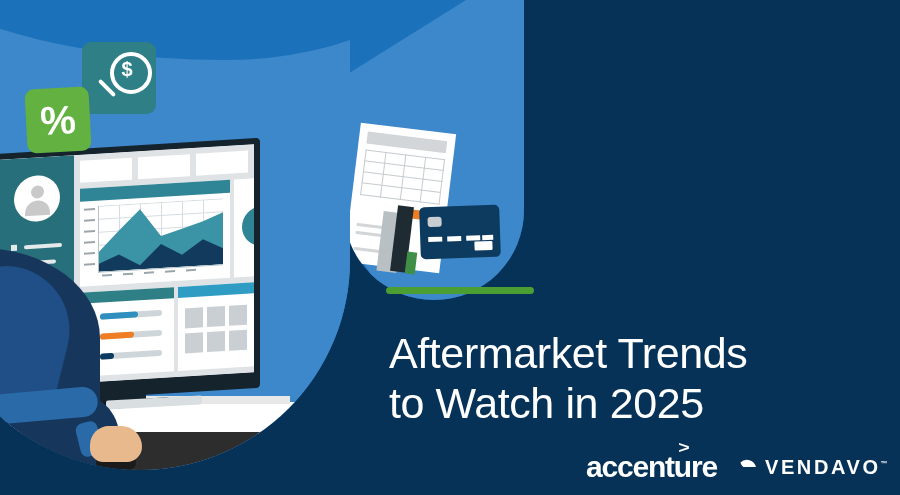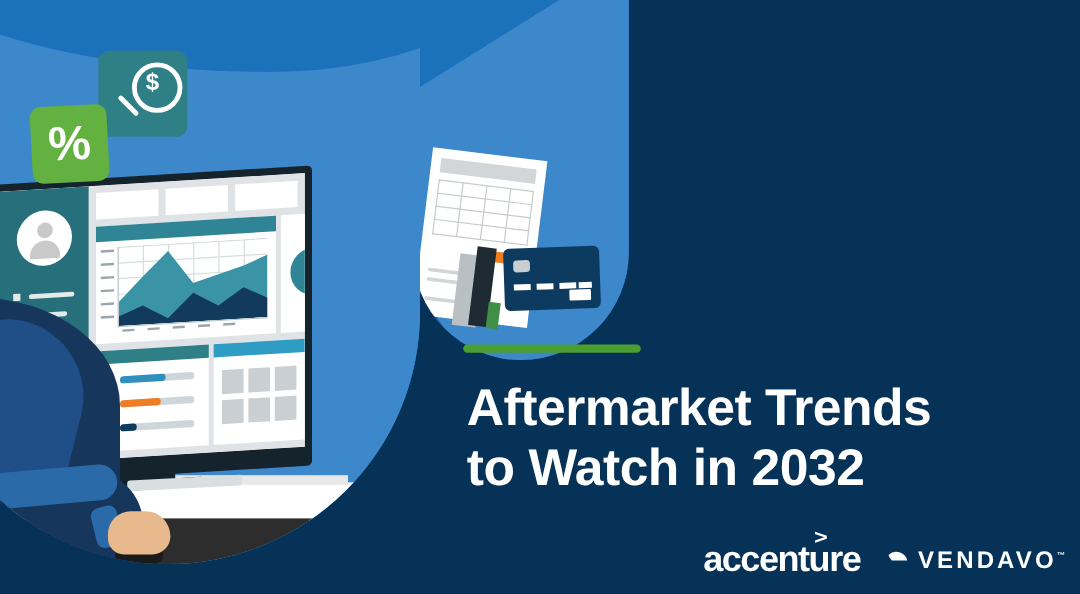--- a/index.html
+++ b/index.html
@@ -137,22 +137,22 @@
     position:absolute;left:76px;top:206px;width:80px;height:52px;
     background:#0d3a5f;border-radius:5px;transform:rotate(-2deg);
   }
   .card-chip{position:absolute;left:8px;top:10px;width:14px;height:10px;background:#c8ced2;border-radius:3px;}
   .card-dash{position:absolute;height:5px;background:#ffffff;}
   .card-box{position:absolute;left:54px;top:36px;width:18px;height:9px;background:#ffffff;border-radius:1px;}
 
   
   .accent-bar{position:absolute;left:386px;top:287px;width:148px;height:7px;background:#4a9e32;border-radius:4px;}
   .headline{
-    position:absolute;left:389px;top:316px;width:470px;
-    color:#ffffff;font-size:43px;font-weight:bold;line-height:1.16;
+    position:absolute;left:389px;top:329px;width:470px;
+    color:#ffffff;font-size:43px;font-weight:normal;line-height:1.16;
     letter-spacing:-0.4px;
   }
   .headline .l2{display:block;}
 
   .logos{position:absolute;left:586px;top:452px;display:flex;align-items:center;gap:20px;}
   .acc-logo{position:relative;color:#ffffff;font-size:30px;font-weight:bold;letter-spacing:-1.2px;line-height:1;}
   .acc-arrow{
     position:absolute;right:29px;top:-13px;color:#ffffff;font-size:17px;font-weight:bold;
     line-height:1;transform:scaleX(1.15);
   }
@@ -323,21 +323,21 @@
       <div class="cuff"></div>
       <div class="mouse"></div>
       <div class="hand"></div>
     </div>
   </div>
 
   <div class="accent-bar"></div>
 
   <div class="headline">
     <span>Aftermarket Trends</span>
-    <span class="l2">to Watch in 2032</span>
+    <span class="l2">to Watch in 2025</span>
   </div>
 
   <div class="logos">
     <div class="acc-logo">
       <span class="acc-arrow">&gt;</span>
       <span>accenture</span>
     </div>
     <div class="ven">
       <span class="ven-mark">
         <svg width="21" height="21" viewBox="0 0 21 21">

